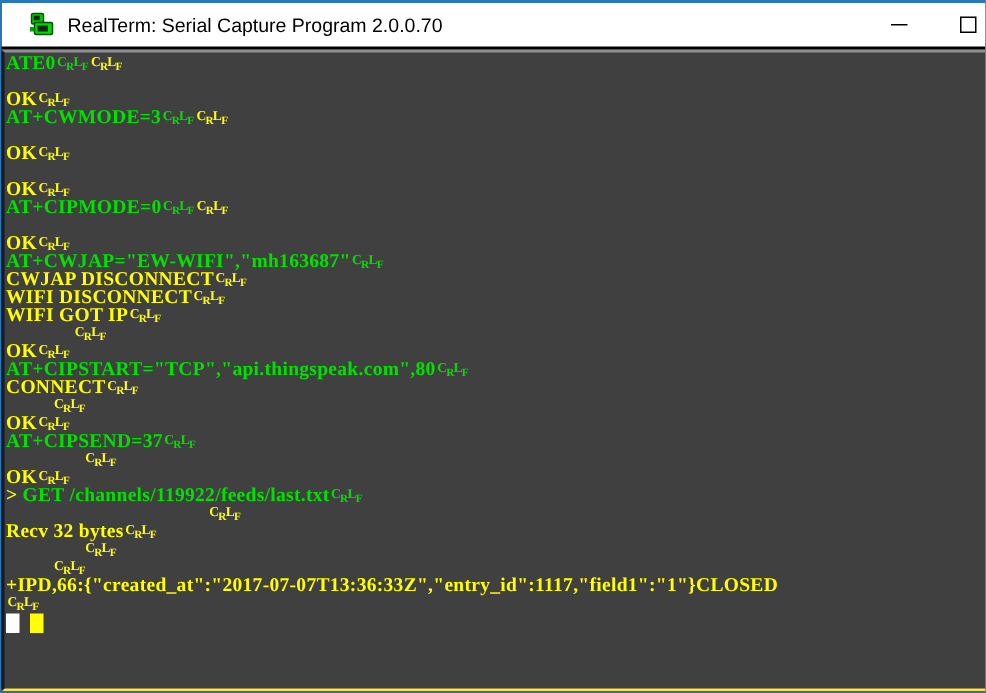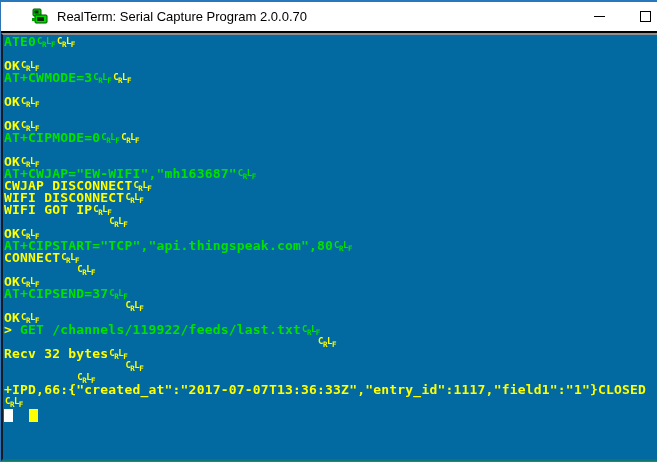--- a/index.html
+++ b/index.html
@@ -8,43 +8,43 @@
     background:#000;
     border-top:2px solid #2878be;
     border-left:1px solid #2f75b5;
     border-bottom:1px solid #2f75b5;
     overflow:hidden;
     font-family:"DejaVu Sans Mono","Liberation Mono",monospace;
   }
   .titlebar{
     height:29px;background:#ffffff;display:flex;align-items:center;
     position:relative;
-    padding-left:12px;
   }
   .app-icon{width:17px;height:17px;margin-left:19px;flex:0 0 auto;}
   .title-text{
     margin-left:8px;font-family:"Liberation Sans","DejaVu Sans",sans-serif;
     font-size:13px;color:#000;white-space:nowrap;
   }
   .caption-btn{
     position:absolute;top:0;height:29px;width:46px;
     display:flex;align-items:center;justify-content:center;cursor:default;
   }
   .btn-min{right:35px;}
   .btn-max{right:-11px;}
   .glyph-min{width:11px;height:0;border-top:1px solid #000;}
   .glyph-max{width:9px;height:9px;border:1px solid #000;}
   .terminal{
     position:absolute;top:31px;left:0;right:0;bottom:0;
-    background:#0369a1;
+    background:#404040;
     border-top:2px solid #8f8f8f;
     border-left:2px solid #101c28;
-    border-bottom:2px solid #0f766e;
+    border-bottom:2px solid #fde047;
     padding:1px 0 0 1px;
     overflow:hidden;
+    font-family:Liberation Serif, serif;
   }
   .tline{
     height:12px;line-height:12px;white-space:pre;
     font-size:13px;font-weight:bold;letter-spacing:0.2px;
   }
   .g{color:#00e100;}
   .y{color:#ffff00;}
   .crlf{display:inline-block;margin:0 1px 0 1px;letter-spacing:-0.5px;}
   .crlf b{font-weight:bold;font-size:9px;display:inline-block;transform:translateY(-2px);}
   .crlf b:nth-child(even){font-size:7.5px;transform:translateY(0.5px);}

